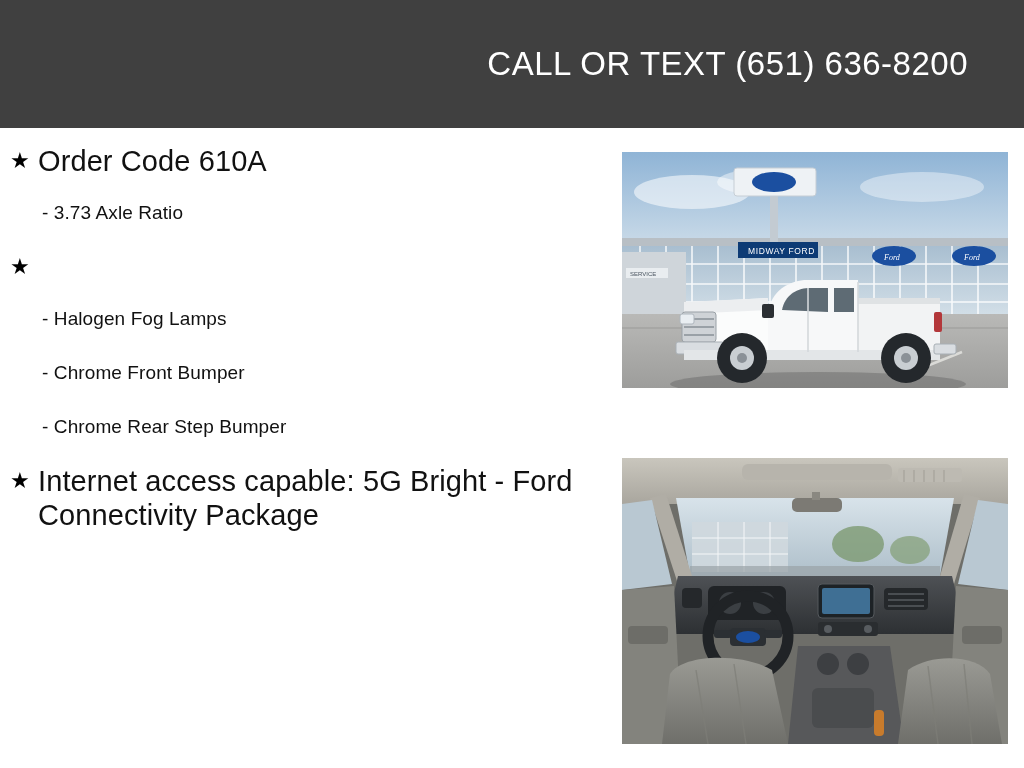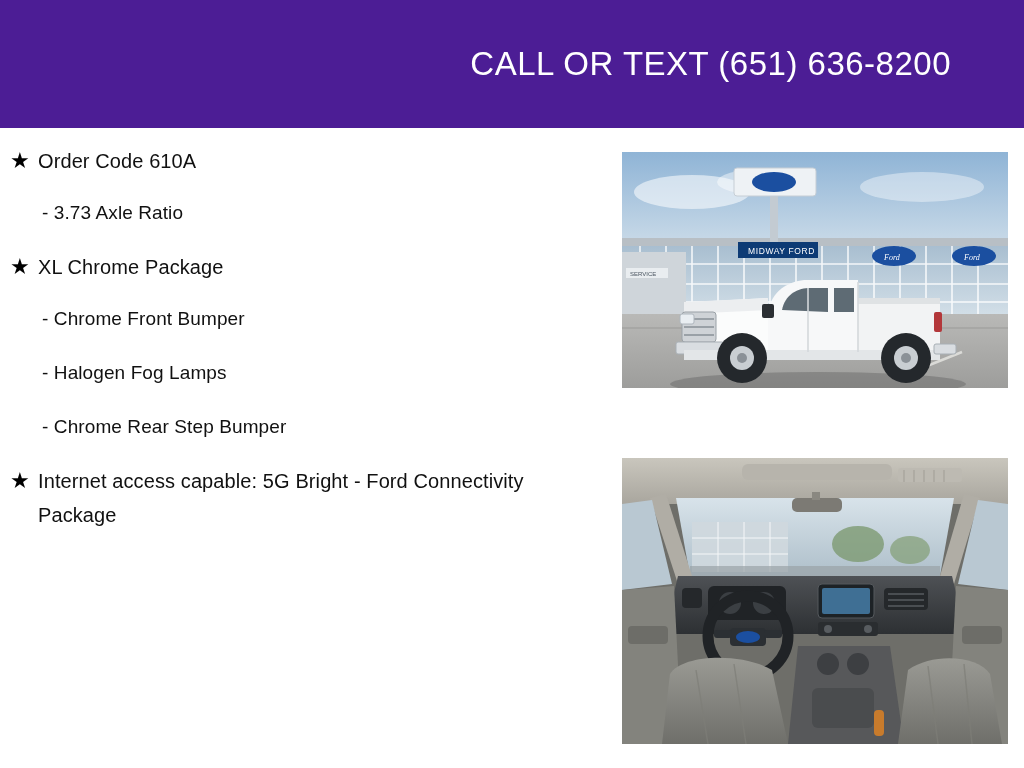--- a/index.html
+++ b/index.html
@@ -17,26 +17,26 @@
   .page {
     width: 1024px;
     height: 768px;
     position: relative;
     background: #ffffff;
   }
   
   .header {
     width: 1024px;
     height: 128px;
-    background: #4c1d95;
+    background: #404040;
     display: flex;
     align-items: center;
     justify-content: flex-end;
     box-sizing: border-box;
-    padding-right: 73px;
+    padding-right: 56px;
   }
   .header-text {
     color: #ffffff;
     font-size: 33px;
     letter-spacing: 0.5px;
     white-space: nowrap;
     font-weight: 400;
   }
   
   .content {
@@ -65,21 +65,21 @@
   }
   .bullet-star {
     width: 28px;
     min-width: 28px;
     font-size: 22px;
     line-height: 34px;
     color: #000000;
     text-align: left;
   }
   .feature-text {
-    font-size: 20px;
+    font-size: 29px;
     line-height: 34px;
     color: #111111;
     letter-spacing: 0.1px;
   }
   .feature.sub .feature-text {
     font-size: 19px;
   }
   
   .photo {
     position: absolute;
@@ -118,29 +118,28 @@
         <span class="bullet-star">★</span>
         <span class="feature-text">Order Code 610A</span>
       </div>
 
       <div class="feature sub">
         <span class="feature-text">- 3.73 Axle Ratio</span>
       </div>
 
       <div class="feature">
         <span class="bullet-star">★</span>
-        <span class="feature-text">XL Chrome Package</span>
+      </div>
+
+      <div class="feature sub">
+        <span class="feature-text">- Halogen Fog Lamps</span>
       </div>
 
       <div class="feature sub">
         <span class="feature-text">- Chrome Front Bumper</span>
-      </div>
-
-      <div class="feature sub">
-        <span class="feature-text">- Halogen Fog Lamps</span>
       </div>
 
 
       <div class="feature sub">
         <span class="feature-text">- Chrome Rear Step Bumper</span>
       </div>
 
       <div class="feature">
         <span class="bullet-star">★</span>
         <span class="feature-text">Internet access capable: 5G Bright - Ford Connectivity Package</span>

